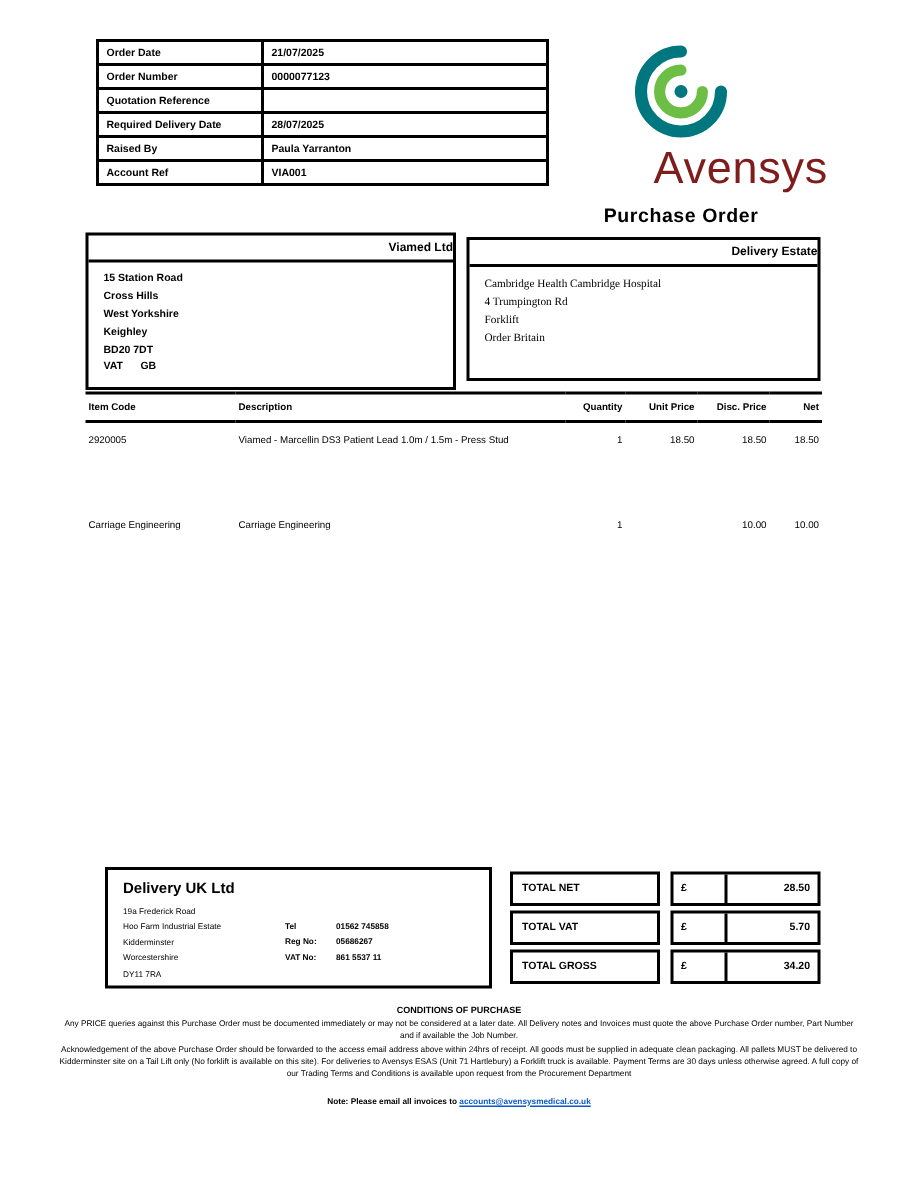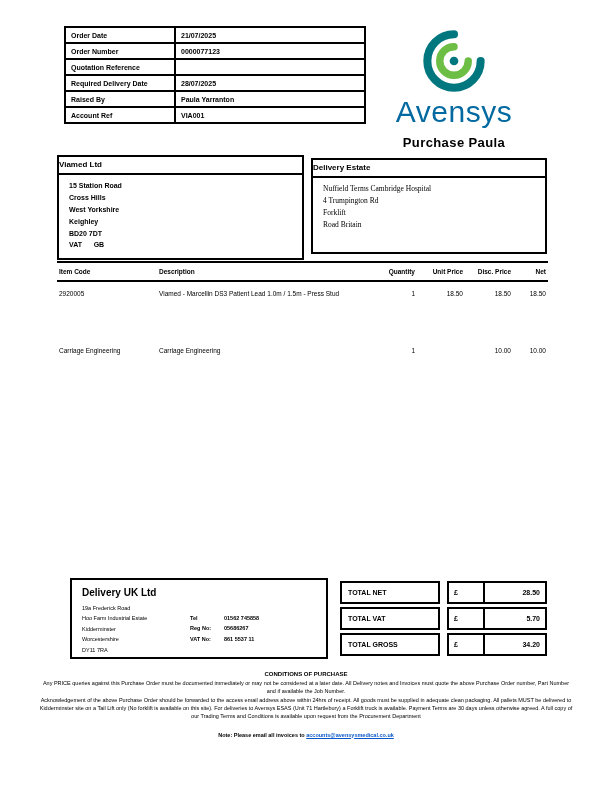--- a/index.html
+++ b/index.html
@@ -15,27 +15,27 @@
   .order-table td {
     border:2px solid #000; height:16px; font-size:7px; font-weight:bold;
     padding:2px 5px; vertical-align:middle;
   }
   .order-table td.lbl { width:110px; }
   .order-table td.val { width:190px; }
 
   
   .brand { position:absolute; left:356px; top:30px; width:196px; text-align:center; }
   .brand .mark { width:62px; height:62px; display:inline-block; }
-  .brand-name { font-size:30px; color:#0369a1; letter-spacing:0.5px; line-height:1.05; }
+  .brand-name { font-size:30px; color:#7f1d1d; letter-spacing:0.5px; line-height:1.05;text-align:right; }
   .doc-title { font-size:13px; font-weight:bold; margin-top:7px; letter-spacing:0.4px; }
 
   
   .addr-box { position:absolute; border:2px solid #000; background:#fff; }
   .addr-box .hdr {
-    text-align:left; font-weight:bold; font-size:8px;
+    text-align:right; font-weight:bold; font-size:8px;
     padding:3px 0 4px; border-bottom:2px solid #000;
   }
   .supplier-box { left:57px; top:155px; width:247px; height:105px; }
   .supplier-box .body { padding:5px 10px; font-size:7px; font-weight:bold; line-height:1.7; }
   .delivery-box { left:311px; top:158px; width:236px; height:96px; }
   .delivery-box .body {
     padding:5px 10px; font-family:"Liberation Serif", serif;
     font-size:7.5px; line-height:1.6;
   }
 
@@ -131,42 +131,42 @@
 
   <div class="brand">
     <span class="mark">
       <svg viewBox="0 0 100 100" width="62" height="62" aria-hidden="true">
         <path d="M50 7 a43 43 0 1 0 43 43" fill="none" stroke="#00767E" stroke-width="13" stroke-linecap="round"></path>
         <path d="M50 27 a23 23 0 1 0 23 23" fill="none" stroke="#6CBE45" stroke-width="12" stroke-linecap="round"></path>
         <circle cx="50" cy="50" r="7" fill="#00767E"></circle>
       </svg>
     </span>
     <div class="brand-name">Avensys</div>
-    <div class="doc-title">Purchase Paula</div>
+    <div class="doc-title">Purchase Order</div>
   </div>
 
   <div class="addr-box supplier-box">
     <div class="hdr">Viamed Ltd</div>
     <div class="body">
       <div>15 Station Road</div>
       <div>Cross Hills</div>
       <div>West Yorkshire</div>
       <div>Keighley</div>
       <div>BD20 7DT</div>
       <div>VAT&nbsp;&nbsp;&nbsp;&nbsp;&nbsp;&nbsp;GB</div>
     </div>
   </div>
 
   <div class="addr-box delivery-box">
     <div class="hdr">Delivery Estate</div>
     <div class="body">
-      <div>Nuffield Terms Cambridge Hospital</div>
+      <div>Cambridge Health Cambridge Hospital</div>
       <div>4 Trumpington Rd</div>
       <div>Forklift</div>
-      <div>Road Britain</div>
+      <div>Order Britain</div>
     </div>
   </div>
 
   <table class="items">
     <colgroup>
       <col style="width:100px">
         <col style="width:220px">
         <col style="width:40px">
       <col style="width:48px">
         <col style="width:48px">

